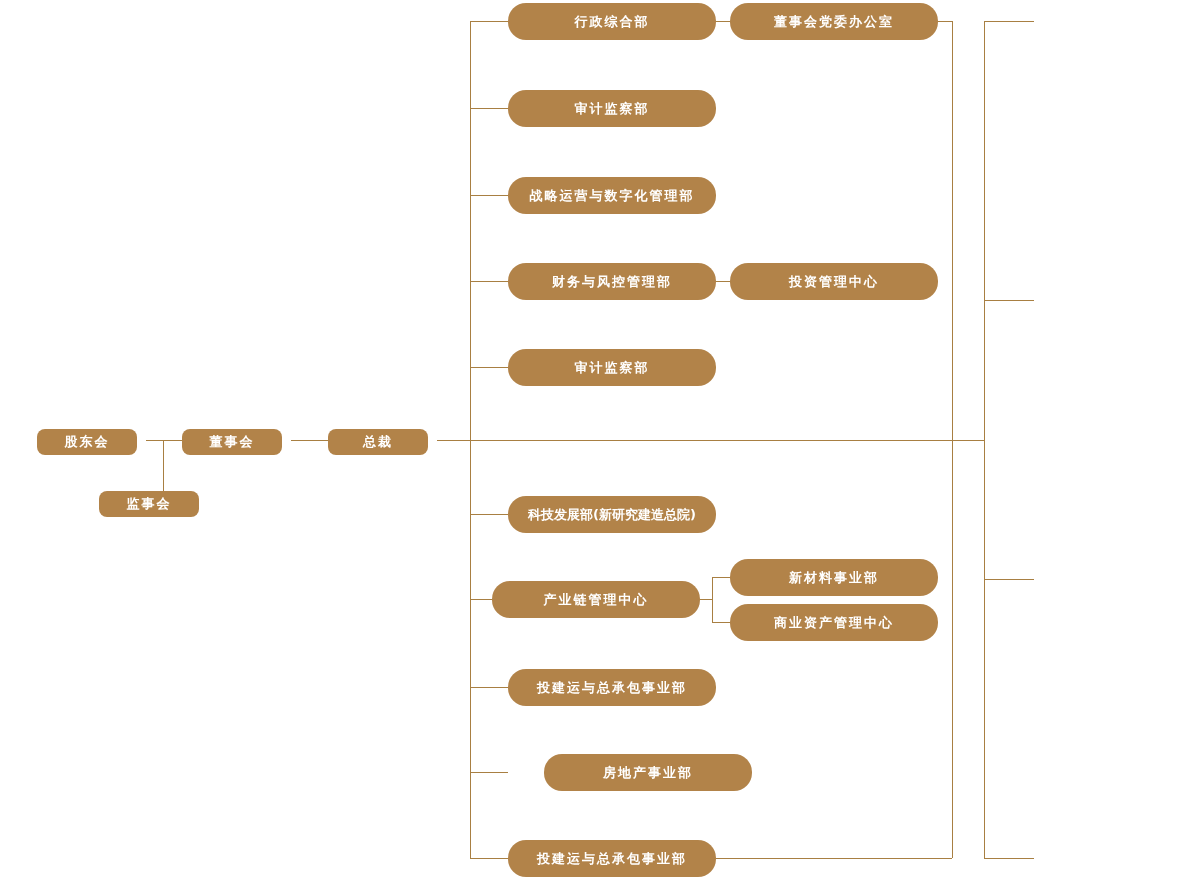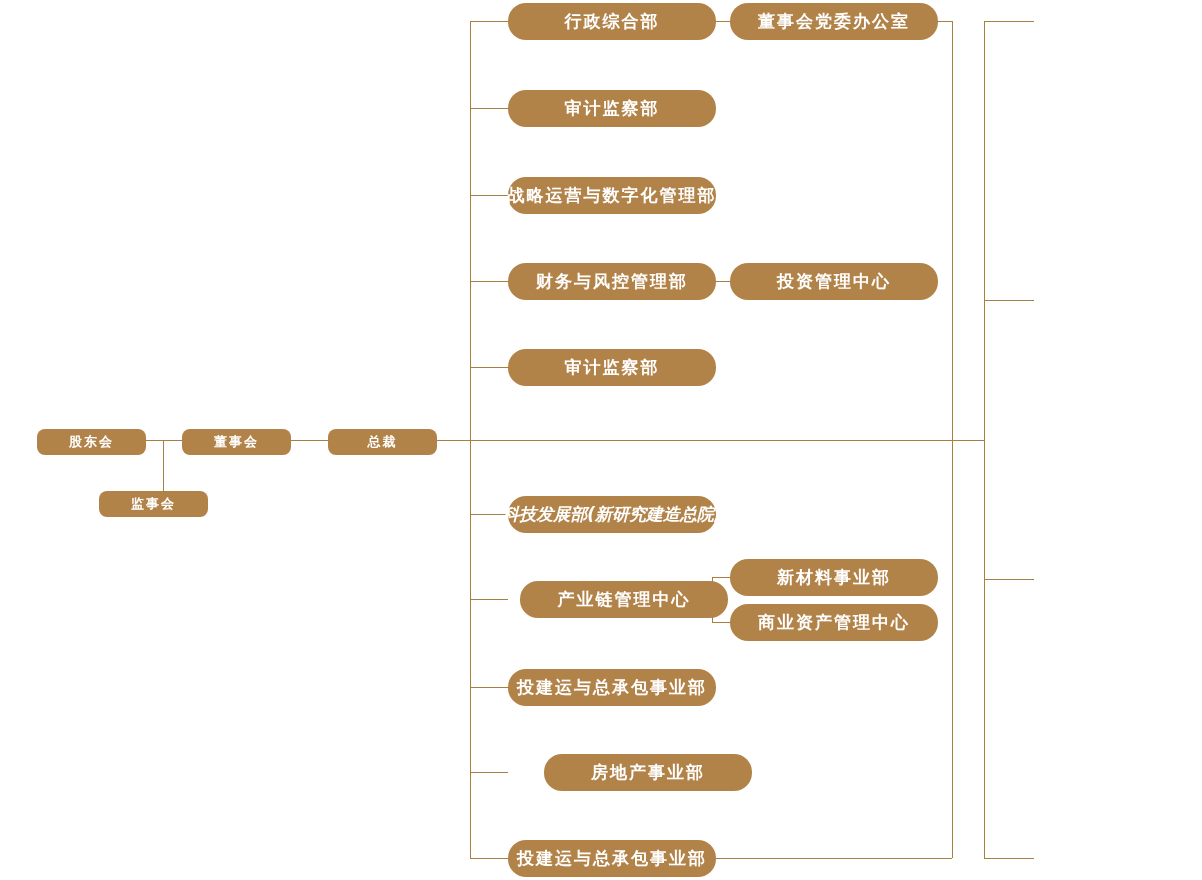--- a/index.html
+++ b/index.html
@@ -13,51 +13,51 @@
     font-family:"DejaVu Sans","Liberation Sans",sans-serif;
     overflow:hidden;
   }
   .canvas{position:relative;width:1202px;height:880px;background:#ffffff;}
   .node{
     position:absolute;
     background:var(--box);
     color:var(--text);
     display:flex;align-items:center;justify-content:center;
     text-align:center;
-    font-size:17px;font-weight:600;
+    font-size:13px;font-weight:600;
     letter-spacing:2px;
     border-radius:18px;
     box-sizing:border-box;
     width:208px;height:37px;
     white-space:nowrap;
   }
   .node.sm{
-    width:109px;height:26px;
+    width:100px;height:26px;
     border-radius:8px;
     font-size:13px;
   }
   .node.tight{letter-spacing:0;}
   .line{position:absolute;background:var(--line);}
   .line.h{height:1px;}
   .line.v{width:1px;}
 
   
   .n-shareholders{left:37px;top:429px;}
   .n-board{left:182px;top:429px;}
   .n-president{left:328px;top:429px;}
   .n-supervisory{left:99px;top:491px;width:110px;}
 
   
   .n-admin{left:508px;top:3px;}
   .n-hr{left:508px;top:90px;}
   .n-strategy{left:508px;top:177px;}
   .n-finance{left:508px;top:263px;}
   .n-audit{left:508px;top:349px;}
-  .n-tech{left:508px;top:496px;font-style:italic;}
-  .n-chain{left:520px;top:581px;}
+  .n-tech{left:508px;top:496px;}
+  .n-chain{left:492px;top:581px;}
   .n-engineering{left:508px;top:669px;}
   .n-realestate{left:508px;top:754px;margin-left:36px;}
   .n-epc{left:508px;top:840px;}
 
   
   .n-party{left:730px;top:3px;}
   .n-investment{left:730px;top:263px;}
   .n-materials{left:730px;top:559px;}
   .n-commercial{left:730px;top:604px;font-family:Liberation Serif, serif;}
 </style>

